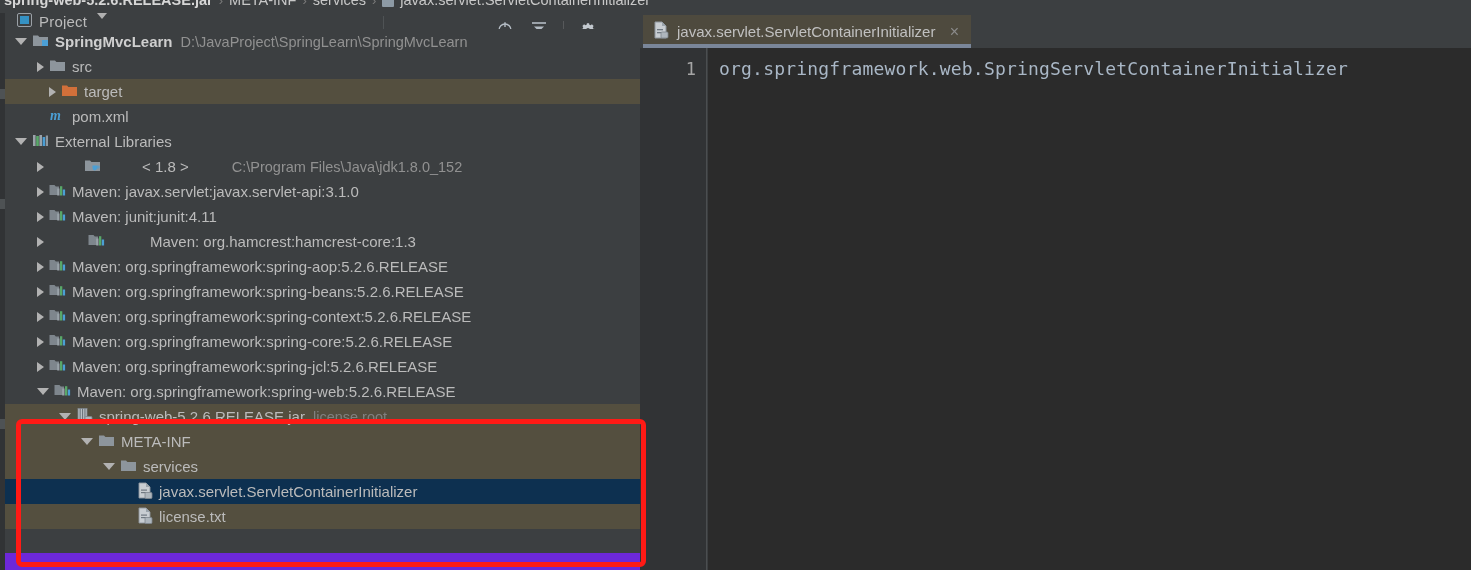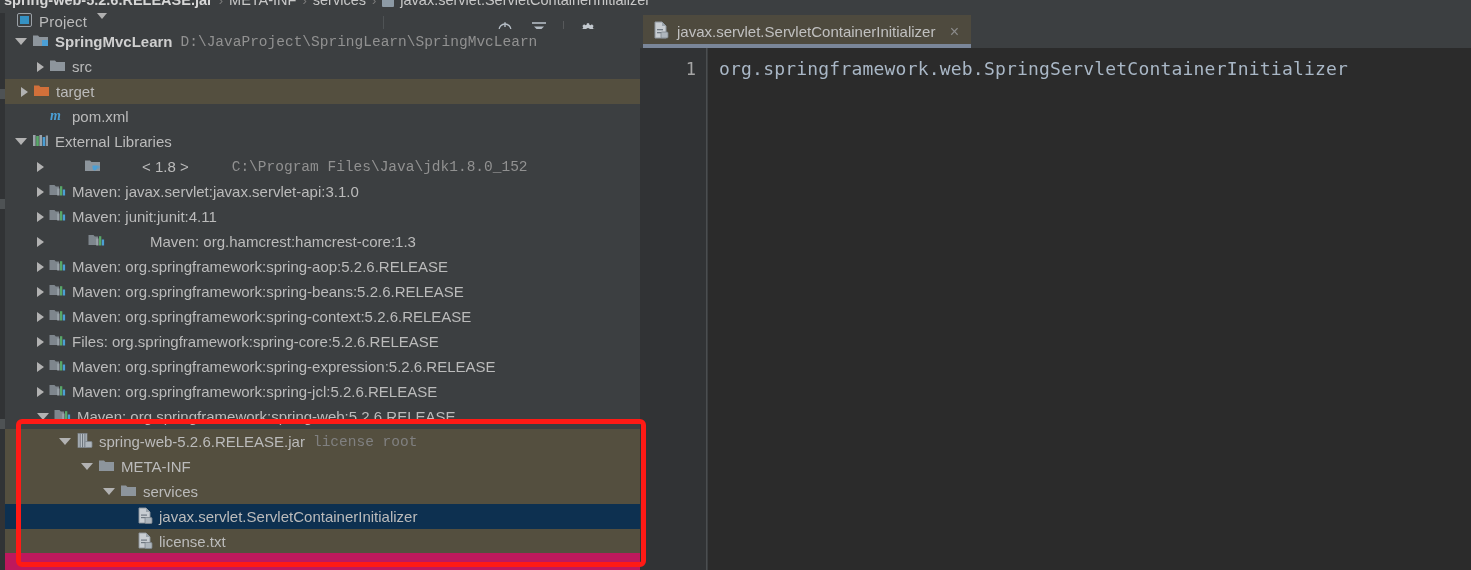--- a/index.html
+++ b/index.html
@@ -2,21 +2,21 @@
 <html><head>
 <meta charset="utf-8">
 <style>
   * { box-sizing: border-box; margin: 0; padding: 0; }
   html, body {
     width: 1471px; height: 570px;
     background: #3c3f41;
     font-family: "Liberation Sans", sans-serif;
     overflow: hidden;
   }
-  #app { position: relative; width: 1300px; height: 570px; background: #be185d; }
+  #app { position: relative; width: 1300px; height: 570px; background: #6d28d9; }
 
   
   .breadcrumb-strip {
     position: absolute; left: 0; top: 0; width: 1471px; height: 13px;
     background: #3c3f41; overflow: hidden;
   }
   .breadcrumb-inner {
     position: absolute; left: 4px; top: -8px;
     font-size: 14.5px; color: #a9b7c6; white-space: nowrap;
     display: flex; align-items: center; gap: 6px;
@@ -92,21 +92,21 @@
     border-left: 7px solid #b2b2b2;
   }
   .arrow.down {
     border-left: 6px solid transparent; border-right: 6px solid transparent;
     border-top: 7px solid #b2b2b2;
   }
   .arrow.none { width: 7px; }
   .ico { flex: 0 0 auto; margin-right: 6px; display: block; }
   .label { color: #bbbbbb; }
   .label.bold { font-weight: bold; color: #cfcfcf; }
-  .sub { color: #808080; margin-left: 8px; font-size: 14.5px; font-family: Liberation Mono, monospace; }
+  .sub { color: #808080; margin-left: 8px; font-size: 14.5px; }
   .sub.path { color: #919191; }
 
   
   .redbox {
     position: absolute; left: 16px; top: 419px; width: 630px; height: 148px;
     border: 5px solid #ff1a15; border-radius: 6px;
     pointer-events: none; z-index: 40;
   }
 
   
@@ -224,21 +224,21 @@
         <span class="label bold">SpringMvcLearn</span>
         <span class="sub path">D:\JavaProject\SpringLearn\SpringMvcLearn</span>
       </div>
       <div class="row" style="padding-left: 32px;">
         <span class="arrow right"></span>
         <span class="ico"><svg width="17" height="16" viewBox="0 0 17 16">
             <path d="M1 3.5h5l1.4 1.6H16V14H1z" fill="#8d959c"></path>
           </svg></span>
         <span class="label">src</span>
       </div>
-      <div class="row hl-olive" style="padding-left: 16px;">
+      <div class="row hl-olive" style="padding-left: 44px;">
         <span class="arrow right"></span>
         <span class="ico"><svg width="17" height="16" viewBox="0 0 17 16">
             <path d="M1 3.5h5l1.4 1.6H16V14H1z" fill="#d2703a"></path>
           </svg></span>
         <span class="label">target</span>
       </div>
       <div class="row" style="padding-left: 32px;">
         <span class="arrow none"></span>
         <span class="ico"><svg width="17" height="16" viewBox="0 0 17 16">
             <text x="1" y="13" font-family="Liberation Serif, serif" font-size="14" font-style="italic" font-weight="bold" fill="#4b9fd5">m</text>
@@ -327,31 +327,21 @@
         <span class="label">Maven: org.springframework:spring-context:5.2.6.RELEASE</span>
       </div>
       <div class="row" style="padding-left: 32px;">
         <span class="arrow right"></span>
         <span class="ico"><svg width="17" height="16" viewBox="0 0 17 16">
             <path d="M0.5 3h5l1.3 1.5H10V13H0.5z" fill="#7e868d"></path>
             <rect x="8.2" y="6.5" width="2.3" height="7" fill="#9aa3aa"></rect>
             <rect x="11" y="4.2" width="2.3" height="9.3" fill="#59a869"></rect>
             <rect x="13.8" y="7.5" width="2.3" height="6" fill="#4b9fd5"></rect>
           </svg></span>
-        <span class="label">Files: org.springframework:spring-core:5.2.6.RELEASE</span>
-      </div>
-      <div class="row" style="padding-left: 32px;">
-        <span class="arrow right"></span>
-        <span class="ico"><svg width="17" height="16" viewBox="0 0 17 16">
-            <path d="M0.5 3h5l1.3 1.5H10V13H0.5z" fill="#7e868d"></path>
-            <rect x="8.2" y="6.5" width="2.3" height="7" fill="#9aa3aa"></rect>
-            <rect x="11" y="4.2" width="2.3" height="9.3" fill="#59a869"></rect>
-            <rect x="13.8" y="7.5" width="2.3" height="6" fill="#4b9fd5"></rect>
-          </svg></span>
-        <span class="label">Maven: org.springframework:spring-expression:5.2.6.RELEASE</span>
+        <span class="label">Maven: org.springframework:spring-core:5.2.6.RELEASE</span>
       </div>
       <div class="row" style="padding-left: 32px;">
         <span class="arrow right"></span>
         <span class="ico"><svg width="17" height="16" viewBox="0 0 17 16">
             <path d="M0.5 3h5l1.3 1.5H10V13H0.5z" fill="#7e868d"></path>
             <rect x="8.2" y="6.5" width="2.3" height="7" fill="#9aa3aa"></rect>
             <rect x="11" y="4.2" width="2.3" height="9.3" fill="#59a869"></rect>
             <rect x="13.8" y="7.5" width="2.3" height="6" fill="#4b9fd5"></rect>
           </svg></span>
         <span class="label">Maven: org.springframework:spring-jcl:5.2.6.RELEASE</span>

